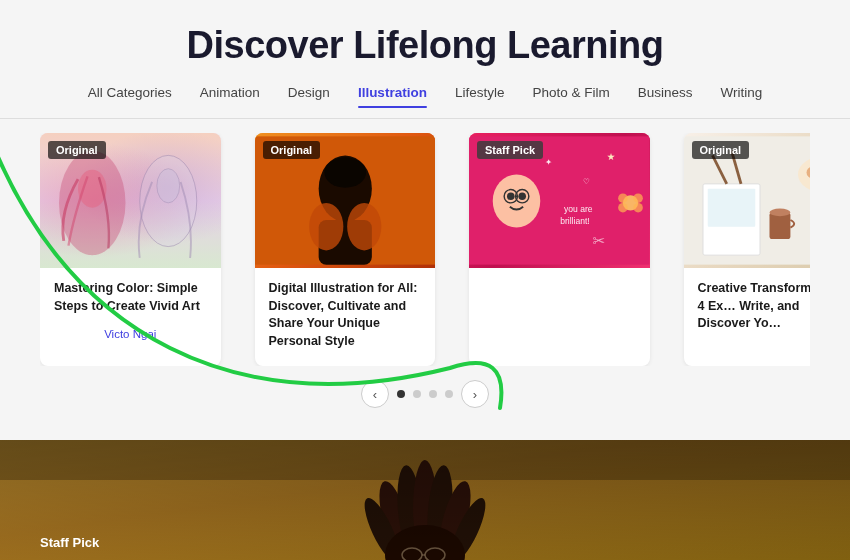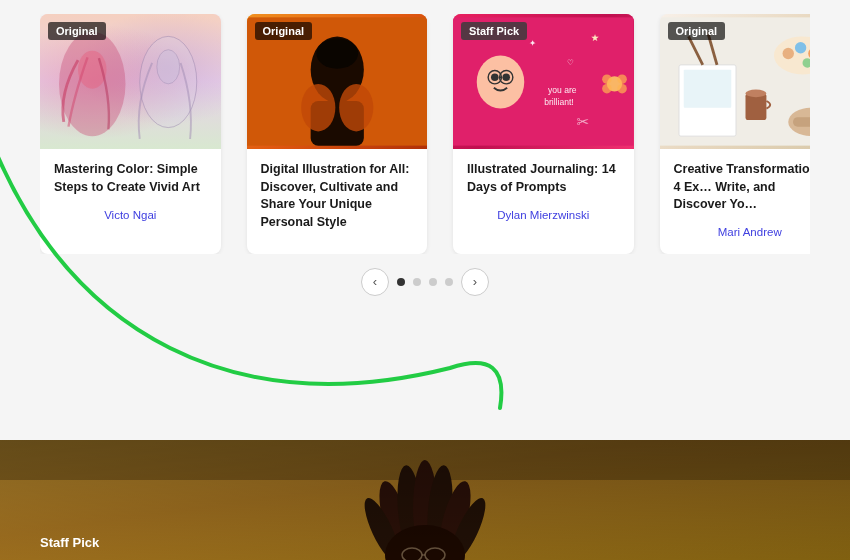--- a/index.html
+++ b/index.html
@@ -89,21 +89,21 @@
 
     
     .cards-section {
       position: relative;
       padding: 14px 40px 0;
       overflow: hidden;
     }
 
     .cards-row {
       display: flex;
-      gap: 26px;
+      gap: 34px;
       overflow: hidden;
     }
 
     .card {
       background: #fff;
       border-radius: 8px;
       overflow: hidden;
       flex: 0 0 calc(25% - 12px);
       min-width: 0;
       box-shadow: 0 1px 4px rgba(0,0,0,0.08);
@@ -300,20 +300,35 @@
   </style>
 </head>
 <body>
 
 <div class="page-wrapper">
 
   <svg class="green-curve" viewBox="0 0 560 320" fill="none" xmlns="http://www.w3.org/2000/svg">
     <path d="M 20 30 Q 80 180 200 240 Q 320 300 480 260 Q 540 240 530 300" stroke="#22cc44" stroke-width="4" fill="none" stroke-linecap="round"></path>
   </svg>
 
+  <div class="header">
+    <h1 class="page-title">Discover Lifelong Learning</h1>
+
+    <nav class="nav">
+      <a class="nav-item">All Categories</a>
+      <a class="nav-item">Animation</a>
+      <a class="nav-item">Design</a>
+      <a class="nav-item active">Illustration</a>
+      <a class="nav-item">Lifestyle</a>
+      <a class="nav-item">Photo &amp; Film</a>
+      <a class="nav-item">Business</a>
+      <a class="nav-item">Writing</a>
+    </nav>
+    <div class="nav-divider"></div>
+  </div>
 
   <div class="cards-section">
     <div class="cards-row">
 
       <div class="card">
         <div class="card-image">
           <div class="card-img-1">
             <div class="card-svg-overlay">
               <svg width="100%" height="100%" viewBox="0 0 190 135" xmlns="http://www.w3.org/2000/svg">
 
@@ -391,24 +406,20 @@
                 <circle cx="170" cy="70" r="8" fill="rgba(255,220,100,0.8)"></circle>
                 <circle cx="162" cy="65" r="5" fill="rgba(255,180,80,0.7)"></circle>
                 <circle cx="178" cy="65" r="5" fill="rgba(255,180,80,0.7)"></circle>
                 <circle cx="162" cy="75" r="5" fill="rgba(255,180,80,0.7)"></circle>
                 <circle cx="178" cy="75" r="5" fill="rgba(255,180,80,0.7)"></circle>
               </svg>
             </div>
           </div>
           <span class="card-badge staff-pick">Staff Pick</span>
         </div>
-        <div class="card-body">
-          <div class="card-title">Illustrated Journaling: 14 Days of Prompts</div>
-          <div class="card-author">Dylan Mierzwinski</div>
-        </div>
       </div>
 
       <div class="card">
         <div class="card-image">
           <div class="card-img-4">
             <div class="card-svg-overlay">
               <svg width="100%" height="100%" viewBox="0 0 190 135" xmlns="http://www.w3.org/2000/svg">
                 <rect width="190" height="135" fill="#f0ede6"></rect>
 
                 <rect x="20" y="50" width="60" height="75" fill="white" stroke="#ddd" stroke-width="1" rx="2"></rect>
@@ -429,21 +440,20 @@
                 <rect x="90" y="80" width="22" height="28" fill="#a06040" rx="3"></rect>
                 <ellipse cx="101" cy="80" rx="11" ry="4" fill="#c08060"></ellipse>
                 <path d="M 112 88 Q 120 92 112 96" stroke="#a06040" stroke-width="2" fill="none"></path>
               </svg>
             </div>
           </div>
           <span class="card-badge">Original</span>
         </div>
         <div class="card-body">
           <div class="card-title">Creative Transformation: 4 Ex… Write, and Discover Yo…</div>
-          <div class="card-author">Mari Andrew</div>
         </div>
       </div>
 
     </div>
 
     <div class="pagination">
       <div class="page-arrow">‹</div>
       <div class="page-dot active"></div>
       <div class="page-dot"></div>
       <div class="page-dot"></div>

